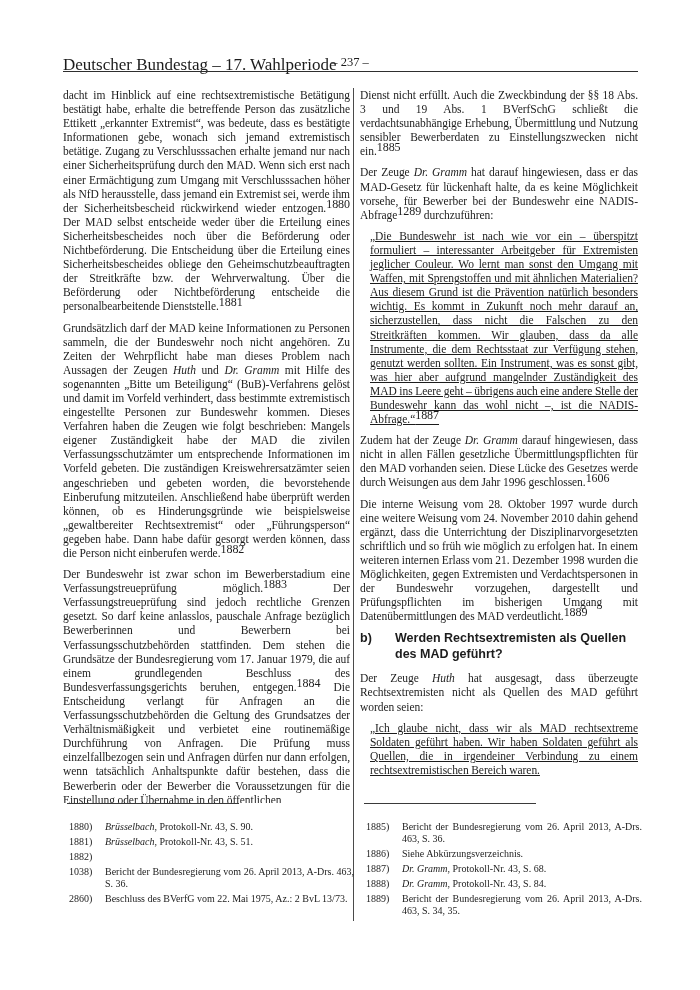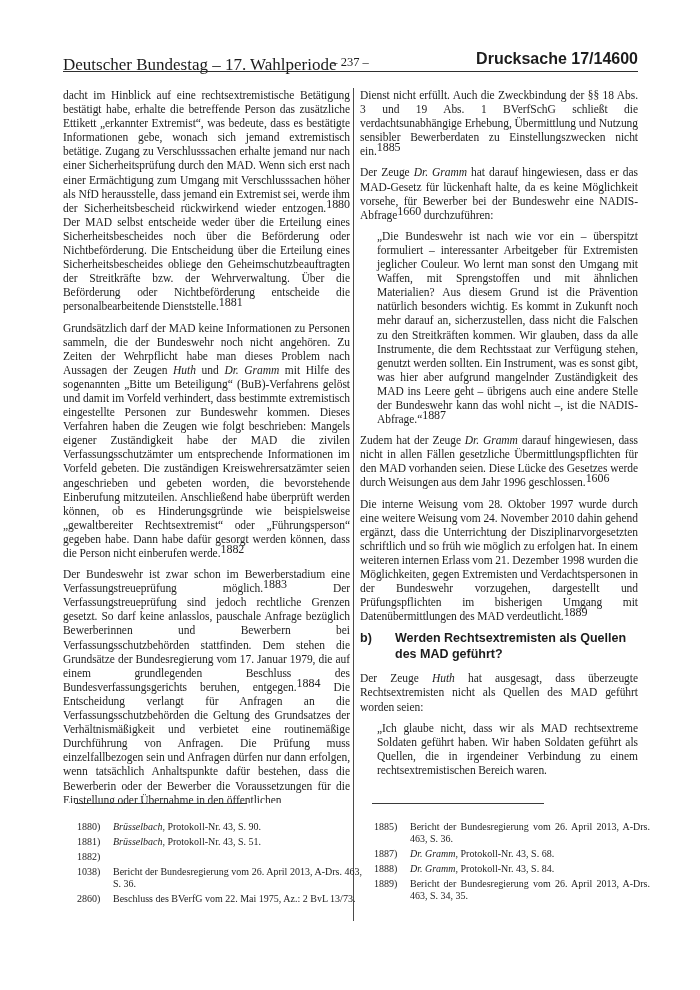--- a/index.html
+++ b/index.html
@@ -25,43 +25,42 @@
   .col-left{width:287px;}
   .col-right{width:278px;margin-left:6px;}
   .col-divider{width:1px;background:#4a4a4a;height:833px;margin-left:3px;flex:none;}
 
   .col-body{height:715px;overflow:hidden;}
   .col-body p{
     margin:0 0 7px 0;font-size:11.5px;line-height:14.1px;
     text-align:justify;letter-spacing:-0.05px;
     hyphens:auto;-webkit-hyphens:auto;word-spacing:-0.2px;
   }
-  .col-body p.quote{margin-left:17px;}
+  .col-body p.quote{margin-left:10px;text-decoration:underline;}
   .heading{
     display:flex;font-family:"Liberation Sans",sans-serif;font-weight:bold;
     font-size:12.5px;line-height:16px;margin:5px 0 9px 0;text-align:left;
   }
   .heading .hlabel{width:35px;flex:none;}
   .heading .htext{flex:1;}
   sup{font-size:12px;line-height:0;position:relative;top:-4px;vertical-align:baseline;}
 
   
-  .footnotes{position:absolute;left:12px;top:715px;width:100%;}
+  .footnotes{position:absolute;left:4px;top:715px;width:100%;}
   .fn-rule{width:172px;border-top:1.2px solid #3a3a3a;margin:0 0 17px 0;}
   .fn-row{display:flex;font-size:10px;line-height:12px;margin-bottom:3px;}
   .fn-num{width:36px;flex:none;padding-left:2px;}
   .fn-text{flex:1;text-align:justify;hyphens:auto;-webkit-hyphens:auto;}
 </style>
 </head>
 <body>
 
 <div class="page">
   <div class="hdr-left">Deutscher Bundestag – 17. Wahlperiode</div>
   <div class="hdr-center">– 237 –</div>
-  <div class="hdr-right">Drucksache 17/14600</div>
   <div class="hdr-rule"></div>
 
   <div class="columns">
     <section class="col col-left">
       <div class="col-body">
           <p class="para"><span>dacht im Hinblick auf eine rechtsextremistische Betätigung bestätigt habe, erhalte die betreffende Person das zusätzliche Ettikett „erkannter Extremist“, was bedeute, dass es bestätigte Informationen gebe, wonach sich jemand extremistisch betätige. Zugang zu Verschlusssachen erhalte jemand nur nach einer Sicherheitsprüfung durch den MAD. Wenn sich erst nach einer Ermächtigung zum Umgang mit Verschlusssachen höher als NfD herausstelle, dass jemand ein Extremist sei, werde ihm der Sicherheitsbescheid rückwirkend wieder entzogen.</span><sup>1880</sup><span> Der MAD selbst entscheide weder über die Erteilung eines Sicherheitsbescheides noch über die Beförderung oder Nichtbeförderung. Die Entscheidung über die Erteilung eines Sicherheitsbescheides obliege den Geheimschutzbeauftragten der Streitkräfte bzw. der Wehrverwaltung. Über die Beförderung oder Nichtbeförderung entscheide die personalbearbeitende Dienststelle.</span><sup>1881</sup></p>
           <p class="para"><span>Grundsätzlich darf der MAD keine Informationen zu Personen sammeln, die der Bundeswehr noch nicht angehören. Zu Zeiten der Wehrpflicht habe man dieses Problem nach Aussagen der Zeugen </span><i>Huth</i><span> und </span><i>Dr. Gramm</i><span> mit Hilfe des sogenannten „Bitte um Beteiligung“ (BuB)-Verfahrens gelöst und damit im Vorfeld verhindert, dass bestimmte extremistisch eingestellte Personen zur Bundeswehr kommen. Dieses Verfahren haben die Zeugen wie folgt beschrieben: Mangels eigener Zuständigkeit habe der MAD die zivilen Verfassungsschutzämter um entsprechende Informationen im Vorfeld gebeten. Die zuständigen Kreiswehrersatzämter seien angeschrieben und gebeten worden, die bevorstehende Einberufung mitzuteilen. Anschließend habe überprüft werden können, ob es Hinderungsgründe wie beispielsweise „gewaltbereiter Rechtsextremist“ oder „Führungsperson“ gegeben habe. Dann habe dafür gesorgt werden können, dass die Person nicht einberufen werde.</span><sup>1882</sup></p>
           <p class="para"><span>Der Bundeswehr ist zwar schon im Bewerberstadium eine Verfassungstreueprüfung möglich.</span><sup>1883</sup><span> Der Verfassungstreueprüfung sind jedoch rechtliche Grenzen gesetzt. So darf keine anlasslos, pauschale Anfrage bezüglich Bewerberinnen und Bewerbern bei Verfassungsschutzbehörden stattfinden. Dem stehen die Grundsätze der Bundesregierung vom 17. Januar 1979, die auf einem grundlegenden Beschluss des Bundesverfassungsgerichts beruhen, entgegen.</span><sup>1884</sup><span> Die Entscheidung verlangt für Anfragen an die Verfassungsschutzbehörden die Geltung des Grundsatzes der Verhältnismäßigkeit und verbietet eine routinemäßige Durchführung von Anfragen. Die Prüfung muss einzelfallbezogen sein und Anfragen dürfen nur dann erfolgen, wenn tatsächlich Anhaltspunkte dafür bestehen, dass die Bewerberin oder der Bewerber die Voraussetzungen für die Einstellung oder Übernahme in den öffentlichen</span></p>
         </div>
       <div class="footnotes">
@@ -88,37 +87,41 @@
             </div>
           </div>
       </div>
     </section>
 
     <div class="col-divider"></div>
 
     <section class="col col-right">
       <div class="col-body">
           <p class="para"><span>Dienst nicht erfüllt. Auch die Zweckbindung der §§ 18 Abs. 3 und 19 Abs. 1 BVerfSchG schließt die verdachtsunabhängige Erhebung, Übermittlung und Nutzung sensibler Bewerberdaten zu Einstellungszwecken nicht ein.</span><sup>1885</sup></p>
-          <p class="para"><span>Der Zeuge </span><i>Dr. Gramm</i><span> hat darauf hingewiesen, dass er das MAD-Gesetz für lückenhaft halte, da es keine Möglichkeit vorsehe, für Bewerber bei der Bundeswehr eine NADIS-Abfrage</span><sup>1660</sup><span> durchzuführen:</span></p>
+          <p class="para"><span>Der Zeuge </span><i>Dr. Gramm</i><span> hat darauf hingewiesen, dass er das MAD-Gesetz für lückenhaft halte, da es keine Möglichkeit vorsehe, für Bewerber bei der Bundeswehr eine NADIS-Abfrage</span><sup>1289</sup><span> durchzuführen:</span></p>
           <p class="quote"><span>„Die Bundeswehr ist nach wie vor ein – überspitzt formuliert – interessanter Arbeitgeber für Extremisten jeglicher Couleur. Wo lernt man sonst den Umgang mit Waffen, mit Sprengstoffen und mit ähnlichen Materialien? Aus diesem Grund ist die Prävention natürlich besonders wichtig. Es kommt in Zukunft noch mehr darauf an, sicherzustellen, dass nicht die Falschen zu den Streitkräften kommen. Wir glauben, dass da alle Instrumente, die dem Rechtsstaat zur Verfügung stehen, genutzt werden sollten. Ein Instrument, was es sonst gibt, was hier aber aufgrund mangelnder Zuständigkeit des MAD ins Leere geht – übrigens auch eine andere Stelle der Bundeswehr kann das wohl nicht –, ist die NADIS-Abfrage.“</span><sup>1887</sup></p>
           <p class="para"><span>Zudem hat der Zeuge </span><i>Dr. Gramm</i><span> darauf hingewiesen, dass nicht in allen Fällen gesetzliche Übermittlungspflichten für den MAD vorhanden seien. Diese Lücke des Gesetzes werde durch Weisungen aus dem Jahr 1996 geschlossen.</span><sup>1606</sup></p>
           <p class="para"><span>Die interne Weisung vom 28. Oktober 1997 wurde durch eine weitere Weisung vom 24. November 2010 dahin gehend ergänzt, dass die Unterrichtung der Disziplinarvorgesetzten schriftlich und so früh wie möglich zu erfolgen hat. In einem weiteren internen Erlass vom 21. Dezember 1998 wurden die Möglichkeiten, gegen Extremisten und Verdachtspersonen in der Bundeswehr vorzugehen, dargestellt und Prüfungspflichten im bisherigen Umgang mit Datenübermittlungen des MAD verdeutlicht.</span><sup>1889</sup></p>
           <div class="heading">
             <span class="hlabel">b)</span>
             <span class="htext">Werden Rechtsextremisten als Quellen des MAD geführt?</span>
           </div>
           <p class="para"><span>Der Zeuge </span><i>Huth</i><span> hat ausgesagt, dass überzeugte Rechtsextremisten nicht als Quellen des MAD geführt worden seien:</span></p>
           <p class="quote"><span>„Ich glaube nicht, dass wir als MAD rechtsextreme Soldaten geführt haben. Wir haben Soldaten geführt als Quellen, die in irgendeiner Verbindung zu einem rechtsextremistischen Bereich waren.</span></p>
         </div>
       <div class="footnotes">
         <div class="fn-rule"></div>
         <div class="fn-list">
             <div class="fn-row">
               <div class="fn-num">1885)</div>
               <div class="fn-text"><span>Bericht der Bundesregierung vom 26. April 2013, A-Drs. 463, S. 36.</span></div>
+            </div>
+            <div class="fn-row">
+              <div class="fn-num">1886)</div>
+              <div class="fn-text"><span>Siehe Abkürzungsverzeichnis.</span></div>
             </div>
             <div class="fn-row">
               <div class="fn-num">1887)</div>
               <div class="fn-text"><i>Dr. Gramm</i><span>, Protokoll-Nr. 43, S. 68.</span></div>
             </div>
             <div class="fn-row">
               <div class="fn-num">1888)</div>
               <div class="fn-text"><i>Dr. Gramm</i><span>, Protokoll-Nr. 43, S. 84.</span></div>
             </div>
             <div class="fn-row">

